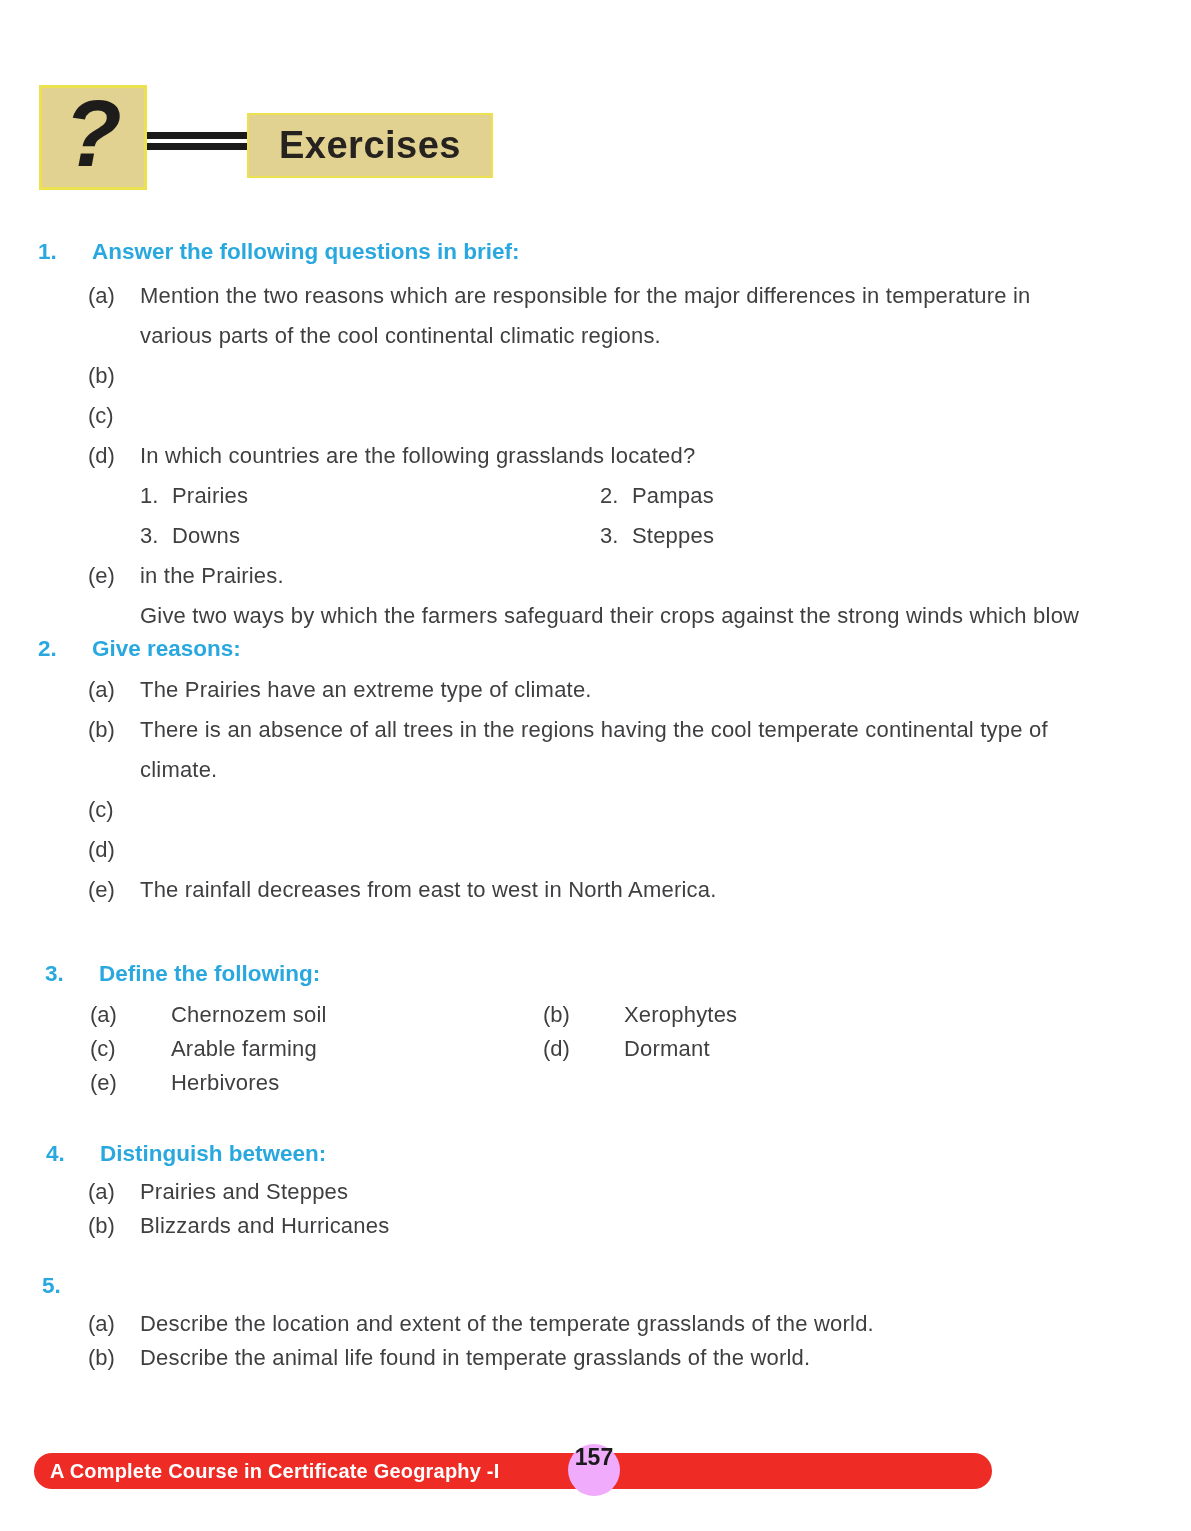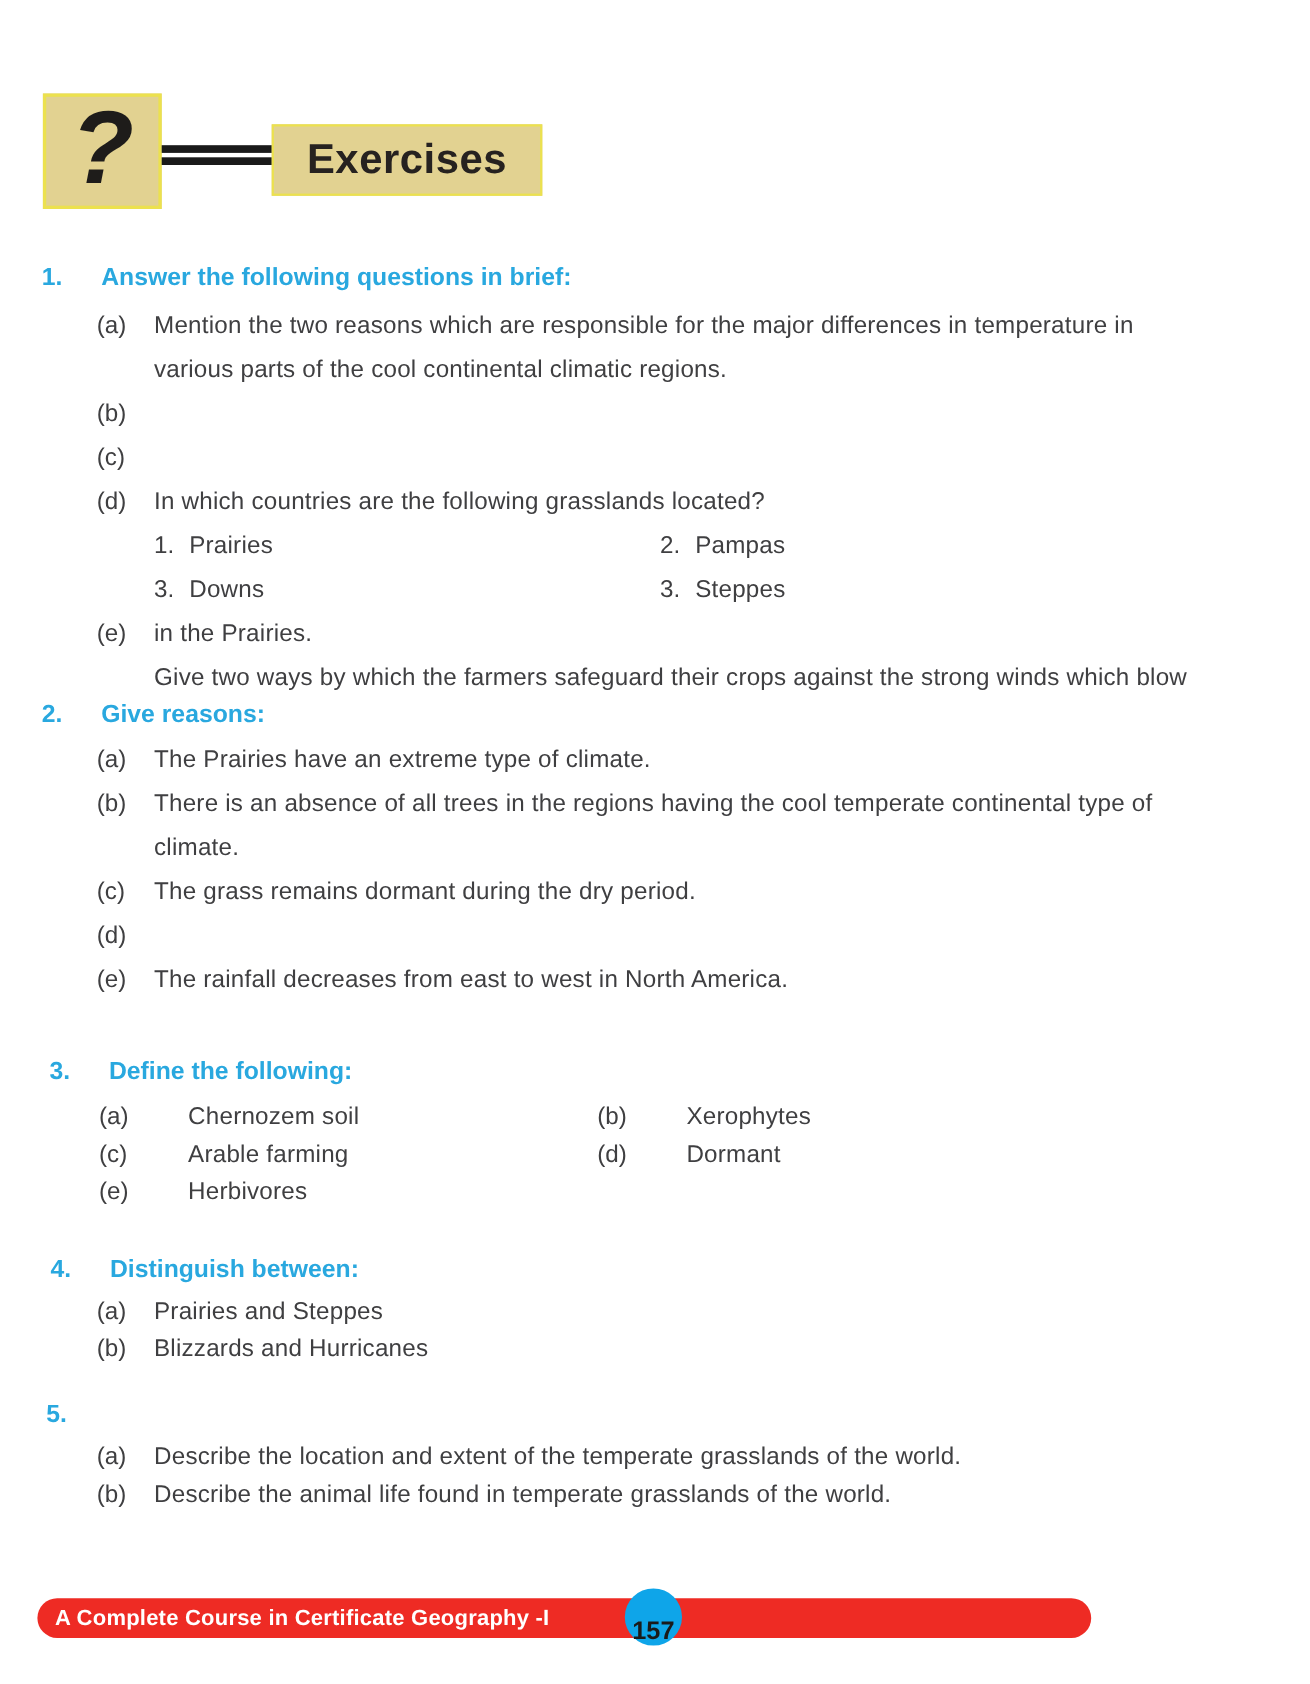--- a/index.html
+++ b/index.html
@@ -70,22 +70,22 @@
     position:absolute;left:34px;top:1453px;width:958px;height:36px;
     background:#ee2b24;border-radius:18px;
     display:flex;align-items:center;
   }
   .footer-title{
     color:#ffffff;font-weight:bold;font-size:20px;
     padding-left:16px;white-space:nowrap;letter-spacing:0.2px;
   }
   .footer-page-circle{
     position:absolute;left:568px;top:1444px;width:52px;height:52px;
-    background:#0ea5e9;border-radius:50%;
-    display:flex;align-items:flex-end;justify-content:center;
+    background:#f0abfc;border-radius:50%;
+    display:flex;align-items:flex-start;justify-content:center;
   }
   .footer-page-num{font-size:23px;font-weight:bold;color:#1a1a1a;}
 </style>
 </head>
 <body>
 
 <div class="page">
 
   <div class="hdr-qbox">
     <div class="hdr-qmark">?</div>
@@ -164,23 +164,20 @@
       </div>
       <div class="item">
         <span class="ilabel">(b)</span>
         <span class="itext">
           <div class="iline">There is an absence of all trees in the regions having the cool temperate continental type of</div>
           <div class="iline">climate.</div>
         </span>
       </div>
       <div class="item">
         <span class="ilabel">(c)</span>
-        <span class="itext">
-          <div class="iline">The grass remains dormant during the dry period.</div>
-        </span>
       </div>
       <div class="item">
         <span class="ilabel">(d)</span>
       </div>
       <div class="item">
         <span class="ilabel">(e)</span>
         <span class="itext">
           <div class="iline">The rainfall decreases from east to west in North America.</div>
         </span>
       </div>

